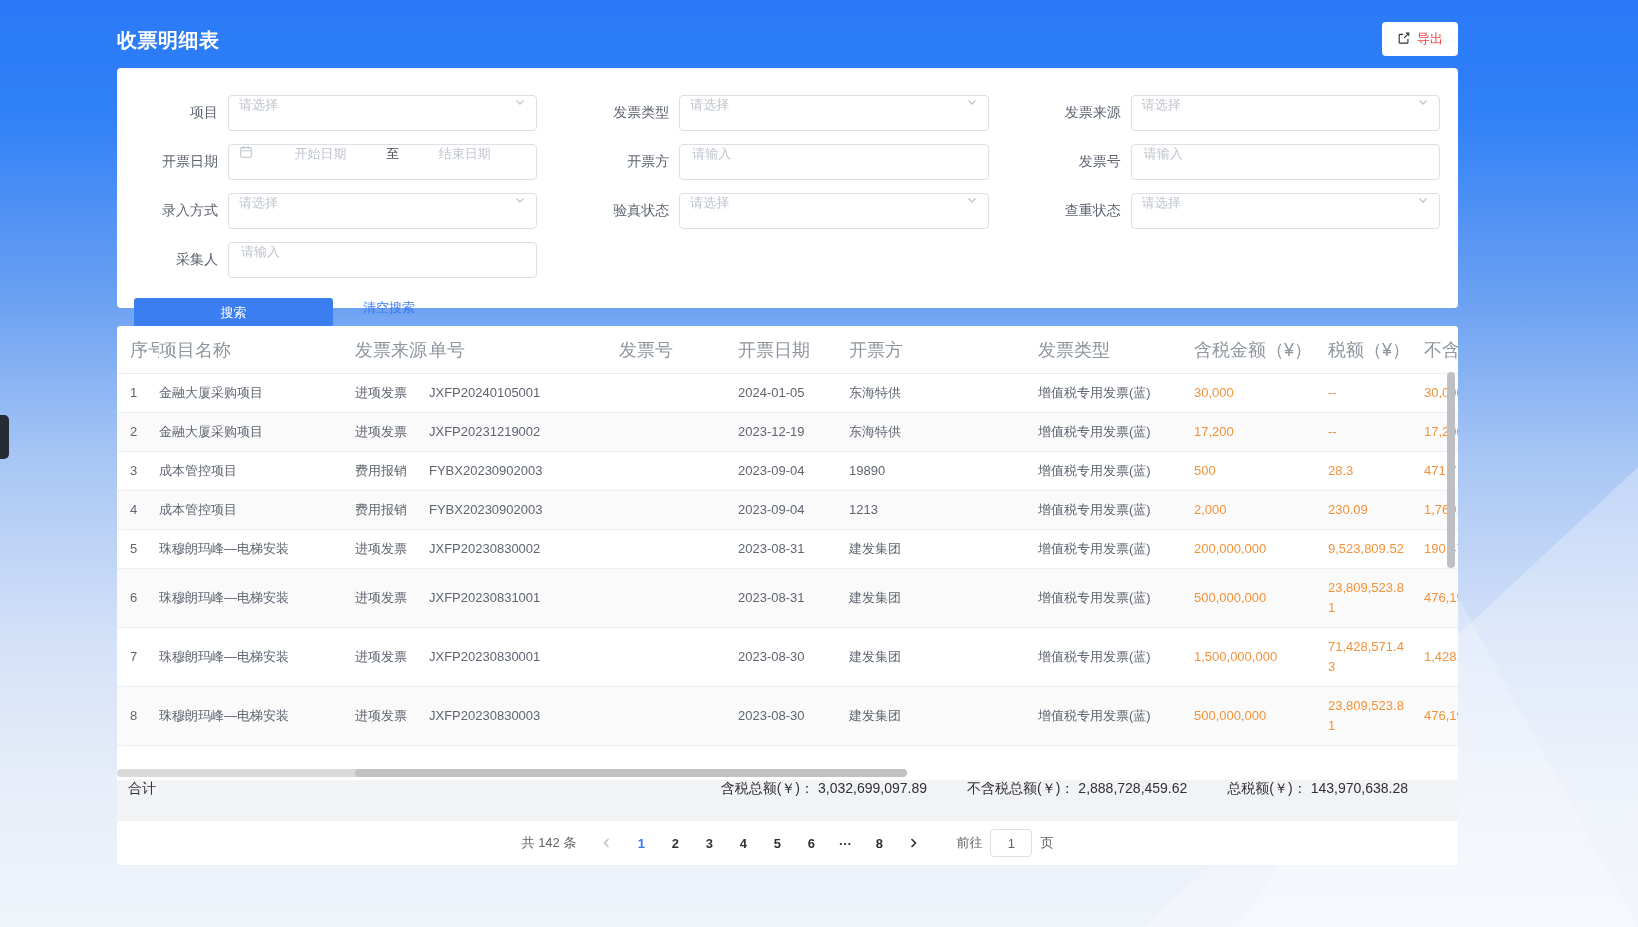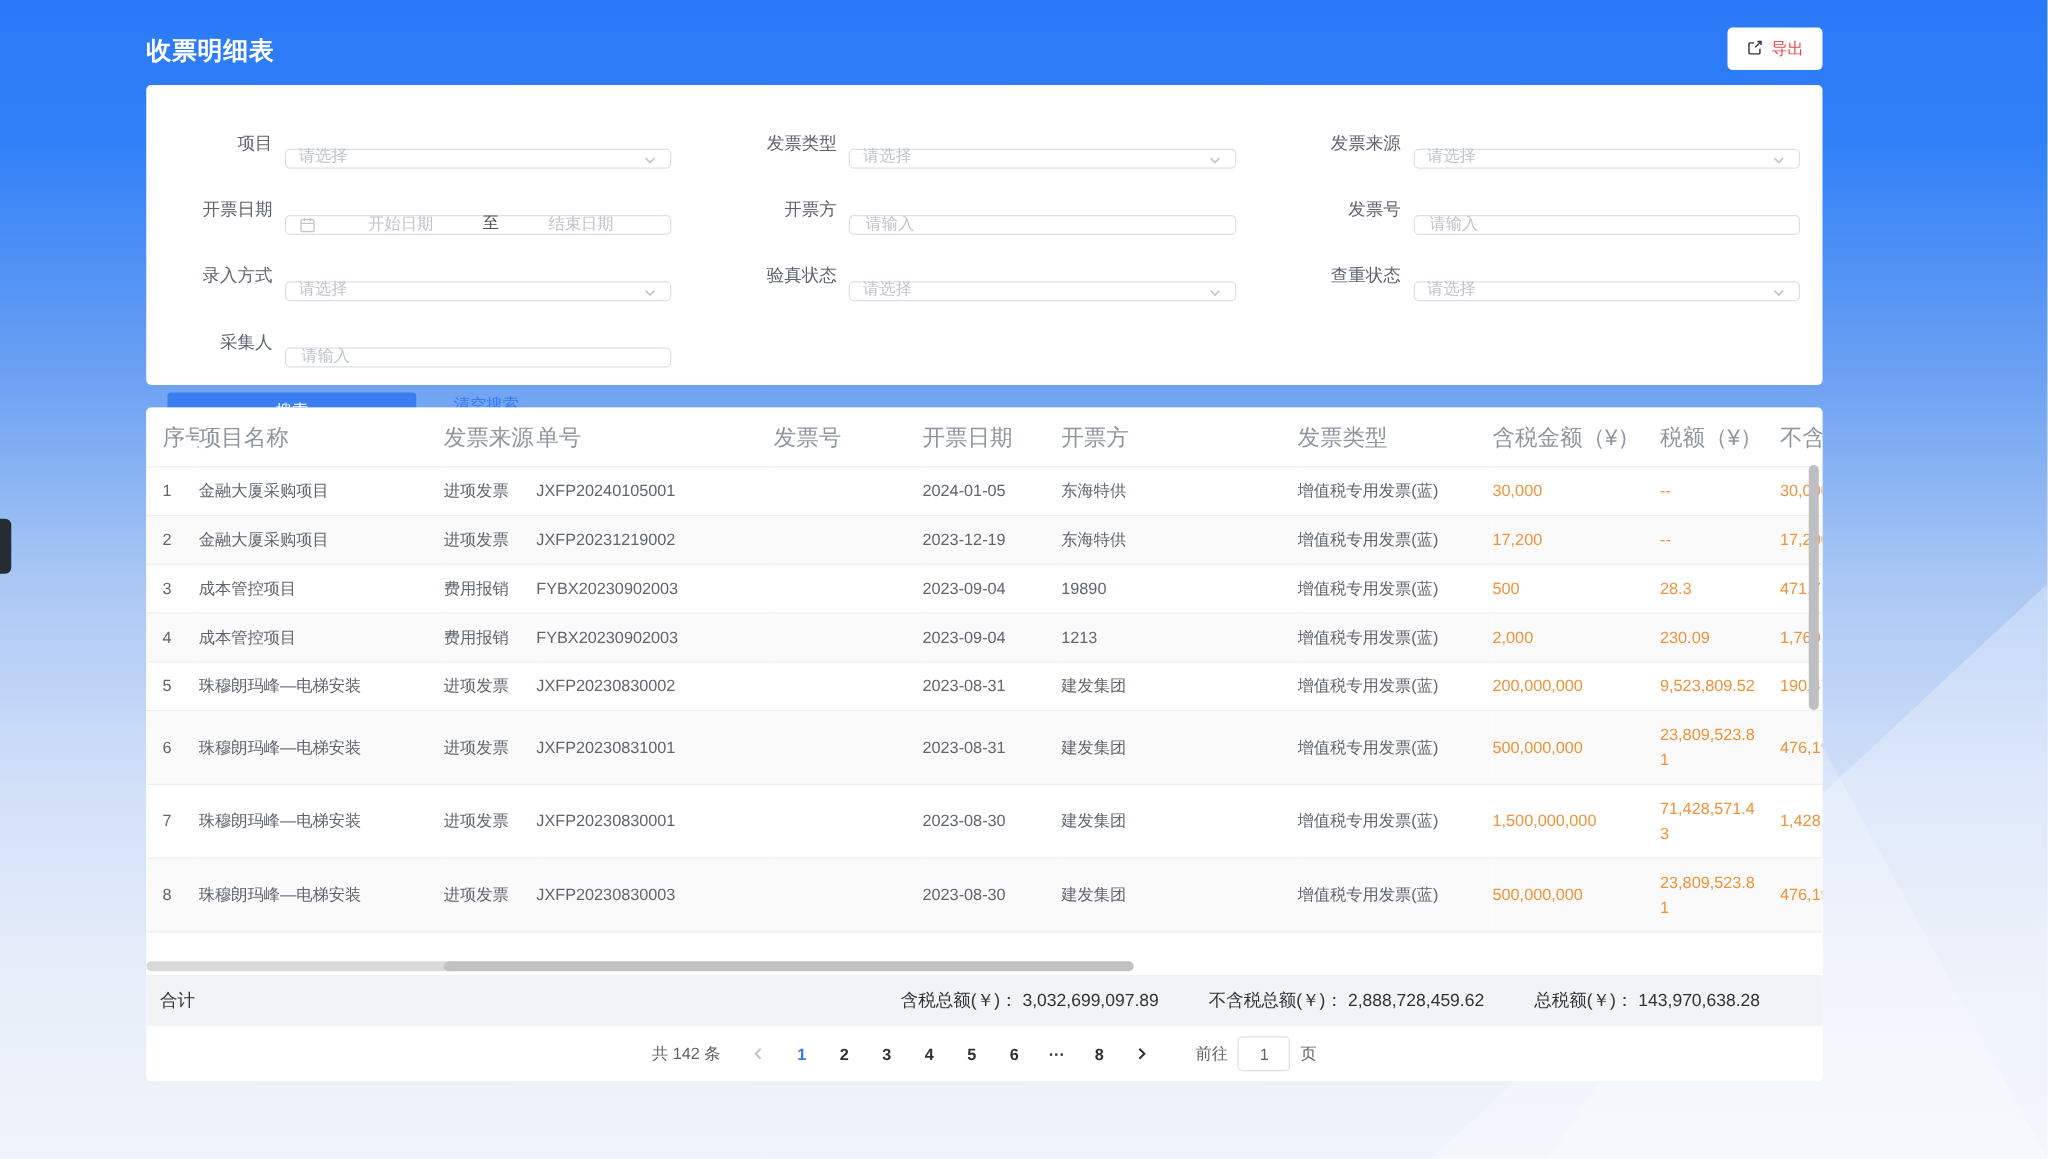--- a/index.html
+++ b/index.html
@@ -27,22 +27,22 @@
   .btn-export { display:flex; align-items:center; gap:6px; background:#fff; border:none; border-radius:4px;
     height:34px; padding:0 15px; font-size:13px; color:#ef4444; cursor:pointer; font-family:inherit; }
 
   .card { background:#fff; border-radius:4px; }
 
   
   .search-card { height:240px; padding:27px 18px 0 17px; }
   .filter-grid { display:grid; grid-template-columns:1fr 1fr 1fr; column-gap:48px; row-gap:13px; }
   .field { display:flex; align-items:center; }
   .field-label { flex:0 0 84px; text-align:right; margin-right:10px; font-size:14px; color:#5d6370; white-space:nowrap; }
-  .control { flex:1; height:16px; border:1px solid #dcdfe6; border-radius:4px; background:#fff;
-    display:flex; align-items:flex-end; padding:0 10px; cursor:pointer;margin-top:24px; }
+  .control { flex:1; height:36px; border:1px solid #dcdfe6; border-radius:4px; background:#fff;
+    display:flex; align-items:flex-start; padding:0 10px; cursor:pointer; }
   .control .ph { font-size:13px; color:#bfc4cd; flex:1; text-align:left; }
   .control .chev { display:flex; align-items:center; }
   .control input { border:none; outline:none; width:100%; font-size:13px; color:#303133; font-family:inherit; background:transparent; }
   .control input::placeholder { color:#bfc4cd; }
   .control.daterange { padding:0 8px; cursor:text; }
   .control.daterange .cal { display:flex; align-items:center; margin:0 4px 0 2px; }
   .control.daterange input { text-align:center; flex:1; min-width:0; }
   .control.daterange .sep { font-size:13px; color:#4a4f58; margin:0 2px; white-space:nowrap; }
   .actions { margin-top:20px; display:flex; align-items:flex-start; }
   .btn-search { width:199px; height:30px; background:#3b7ef2; color:#fff; border:none; border-radius:3px;
@@ -60,21 +60,21 @@
   th:first-child, td:first-child { padding-left:13px; }
   tr.striped td { background:#fafafa; }
   td.amount { color:#f2923a; }
   .vbar { position:absolute; right:3px; top:46px; width:8px; height:196px; border-radius:4px; background:#bdbfc3; cursor:grab; }
 
   .hzone { height:14px; background:#fff; position:relative; }
   .htrack { position:absolute; left:0; top:3px; width:250px; height:8px; background:#d9d9d9; border-radius:4px; }
   .hthumb { position:absolute; left:238px; top:3px; width:552px; height:8px; background:#c2c2c2; border-radius:4px; cursor:grab; }
 
   
-  .summary { height:41px; background:#f2f3f5; display:flex; align-items:center; font-size:14px; color:#303133;
+  .summary { height:41px; background:#f2f3f5; display:flex; font-size:14px; color:#303133;
     padding:0 50px 0 11px; }
   .summary .row-label { margin-right:auto; }
   .summary .sum-item { margin-left:40px; white-space:nowrap; }
   .summary .sum-item .val { margin-left:4px; }
 
   
   .pager { height:44px; background:#fff; display:flex; align-items:center; justify-content:center; font-size:13px; color:#606266; }
   .total-count { margin-right:14px; }
   .page-btn { min-width:28px; height:28px; display:flex; align-items:center; justify-content:center;
     margin:0 3px; font-weight:700; color:#303133; cursor:pointer; background:none; border:none; font-size:13px; font-family:inherit; }

